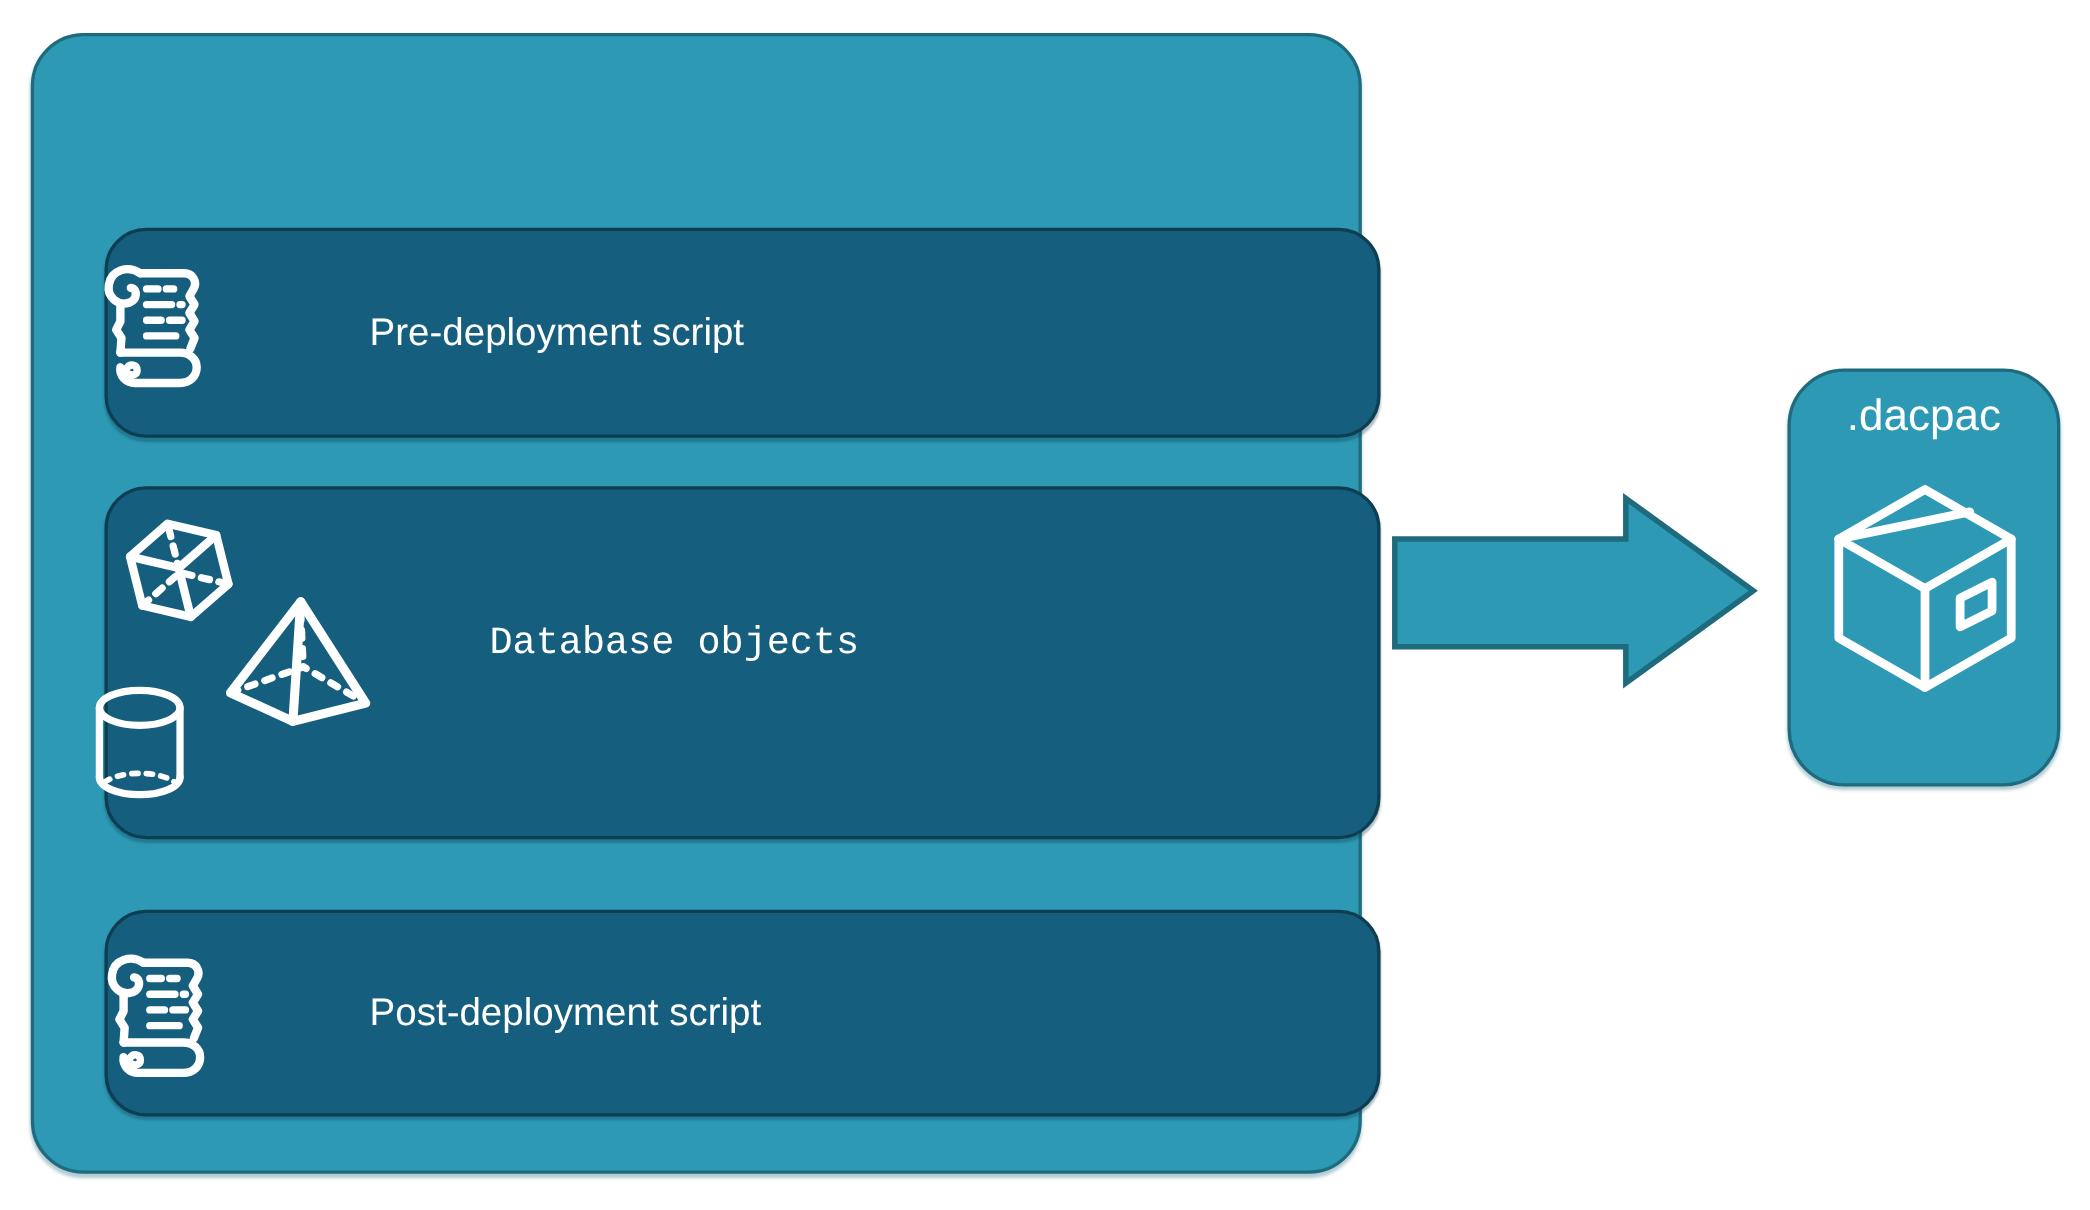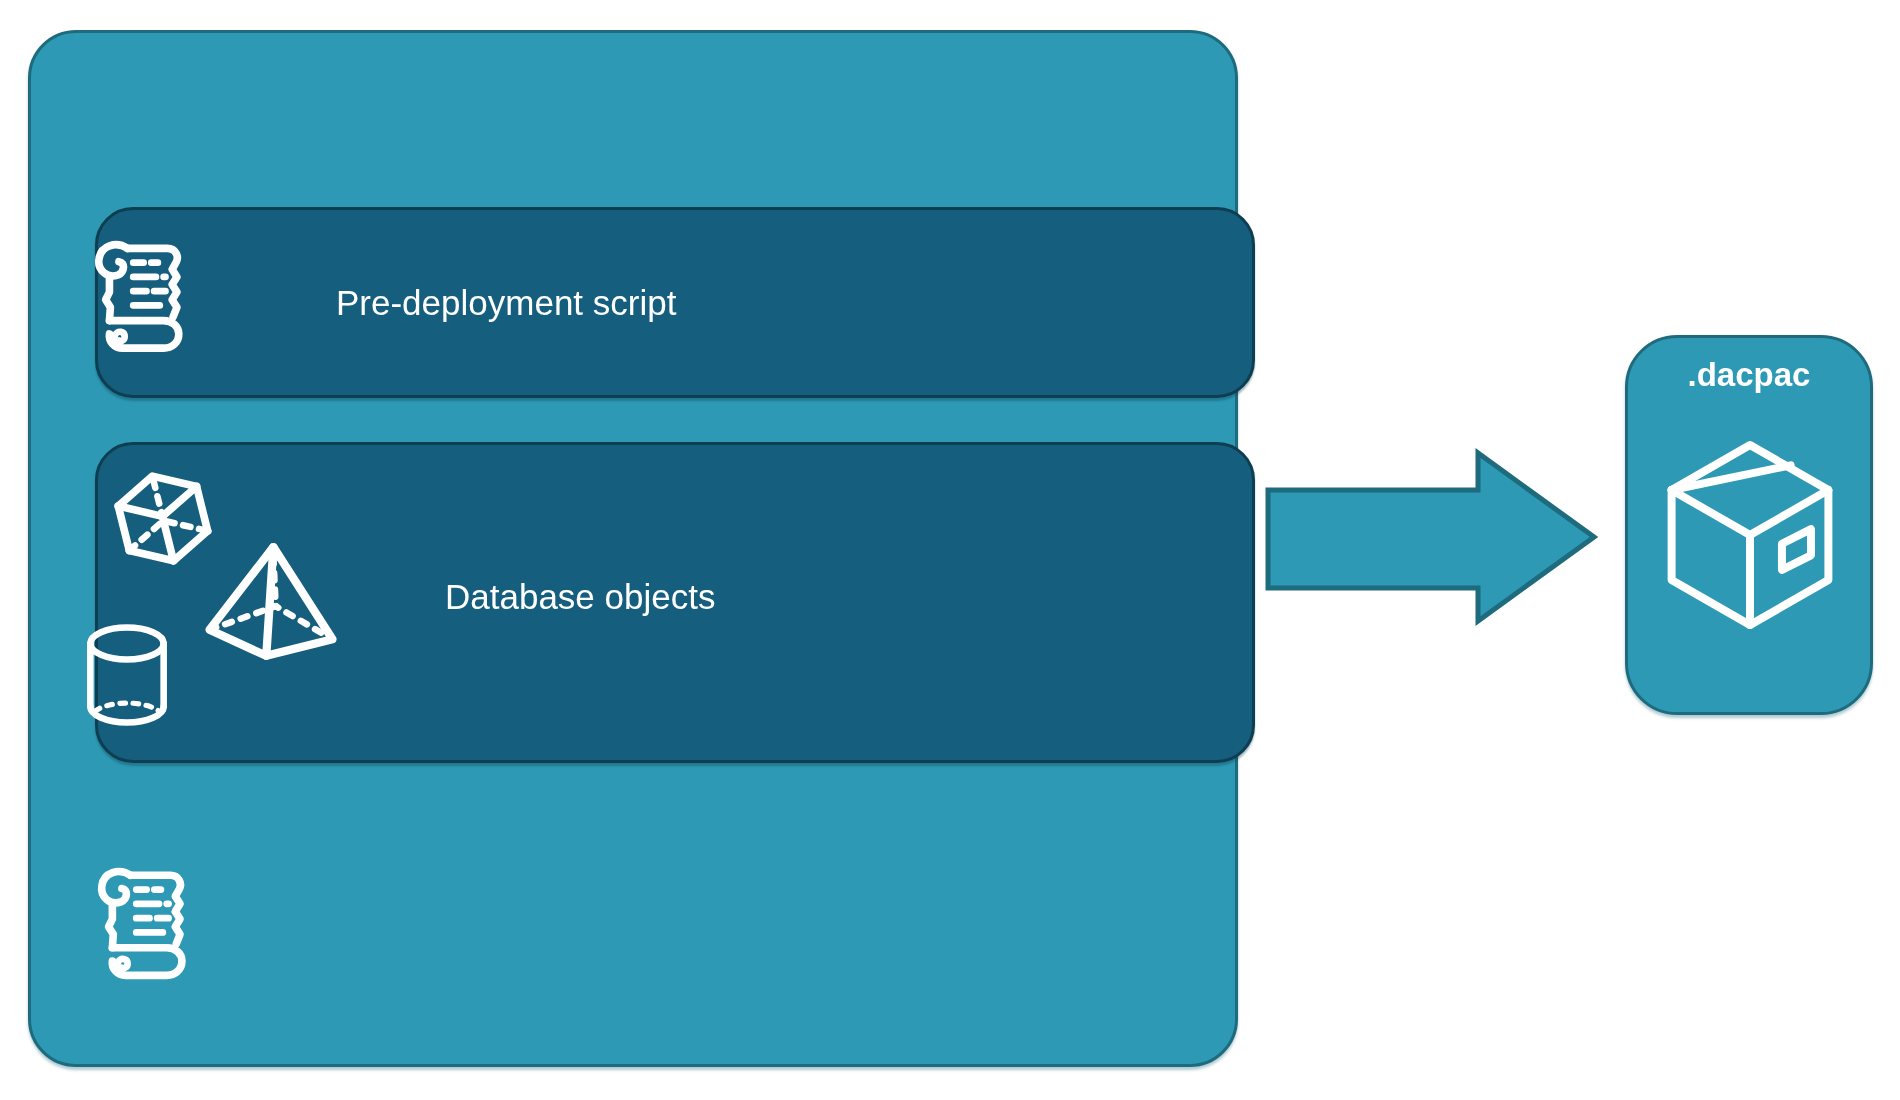--- a/index.html
+++ b/index.html
@@ -54,21 +54,21 @@
   .row-3 { top: 827px; height: 188px; }
   .row-label {
     position: absolute;
     color: #ffffff;
     font-size: 35px;
     font-weight: 400;
     white-space: nowrap;
   }
   .label-1 { left: 238px; top: 0; height: 185px; display: flex; align-items: center; }
   .label-3 { left: 238px; top: 0; height: 182px; display: flex; align-items: center; }
-  .label-2 { left: 347px; top: 128px; line-height: 48px; }
+  .label-2 { left: 347px; top: 116px; line-height: 48px; font-family: Liberation Mono, monospace; }
   .icon { position: absolute; }
   svg .st  { stroke: #ffffff; fill: none; stroke-linecap: round; stroke-linejoin: round; }
   
   .arrow-wrap { position: absolute; left: 1264px; top: 447px; width: 334px; height: 180px; }
   .arrow-label {
     position: absolute;
     left: 1268px; top: 490px;
     width: 210px; height: 98px;
     display: flex; align-items: center; justify-content: center;
     color: #ffffff;
@@ -85,22 +85,22 @@
     border-radius: 52px;
     box-sizing: border-box;
     box-shadow: 0 3px 3px rgba(30,107,126,0.35);
   }
   .dacpac-label {
     position: absolute;
     left: 1625px; top: 356px;
     width: 248px;
     text-align: center;
     color: #ffffff;
-    font-size: 33px;
-    font-weight: 700;
+    font-size: 40px;
+    font-weight: 400;
   }
 </style>
 </head>
 <body>
 
 <div class="canvas">
 
   <div class="project"></div>
 
   <div class="row row-1">
@@ -138,20 +138,23 @@
     <path class="st" stroke-width="5.5" stroke-dasharray="6 8" d="M62 14 L64 56"></path>
     <path class="st" stroke-width="5.5" stroke-dasharray="6 8" d="M8 76 L64 56 L112 84"></path>
   </svg>
   <svg class="icon" style="left:80px; top:618px;" width="94" height="114" viewBox="0 0 100 115">
     <ellipse class="st" stroke-width="7" cx="50" cy="24" rx="39" ry="17"></ellipse>
     <path class="st" stroke-width="7" d="M11 24 V91 M89 24 V91"></path>
     <path class="st" stroke-width="7" d="M11 91 A39 17 0 0 0 89 91"></path>
     <path class="st" stroke-width="5.5" stroke-dasharray="6 8" d="M16 96 A39 17 0 0 1 84 96"></path>
   </svg>
 
+  <div class="row row-3">
+    <div class="row-label label-3">Post-deployment script</div>
+  </div>
   <svg class="icon" style="left:80px; top:860px;" width="120" height="122" viewBox="0 0 120 128">
     <path class="st" stroke-width="8" d="M50 16 C38 8 22 13 20 27 C18 39 29 48 40 44 C47 41 48 31 41 30"></path>
     <path class="st" stroke-width="8" d="M50 16 H92 C100 16 105 24 101 31 L97 38 L102 46 L97 54 L102 62 L97 70 L102 78 L98 88"></path>
     <path class="st" stroke-width="8" d="M31 46 L31 62 L27 70 L32 78 L31 92"></path>
     <path class="st" stroke-width="8" d="M31 92 H88 C97 92 104 98 104 106 C104 115 97 121 88 121 H45 C36 121 30 114 31 106"></path>
     <path class="st" stroke-width="7" d="M45 121 C38 120 34 113 37 107 C40 102 47 103 47 109 C47 113 43 114 41 113"></path>
     <path class="st" stroke-width="7" stroke-dasharray="11 8" d="M56 31 H82"></path>
     <path class="st" stroke-width="7" stroke-dasharray="24 8" d="M56 46 H90"></path>
     <path class="st" stroke-width="7" stroke-dasharray="14 8" d="M56 61 H90"></path>
     <path class="st" stroke-width="7" d="M56 76 H84"></path>

